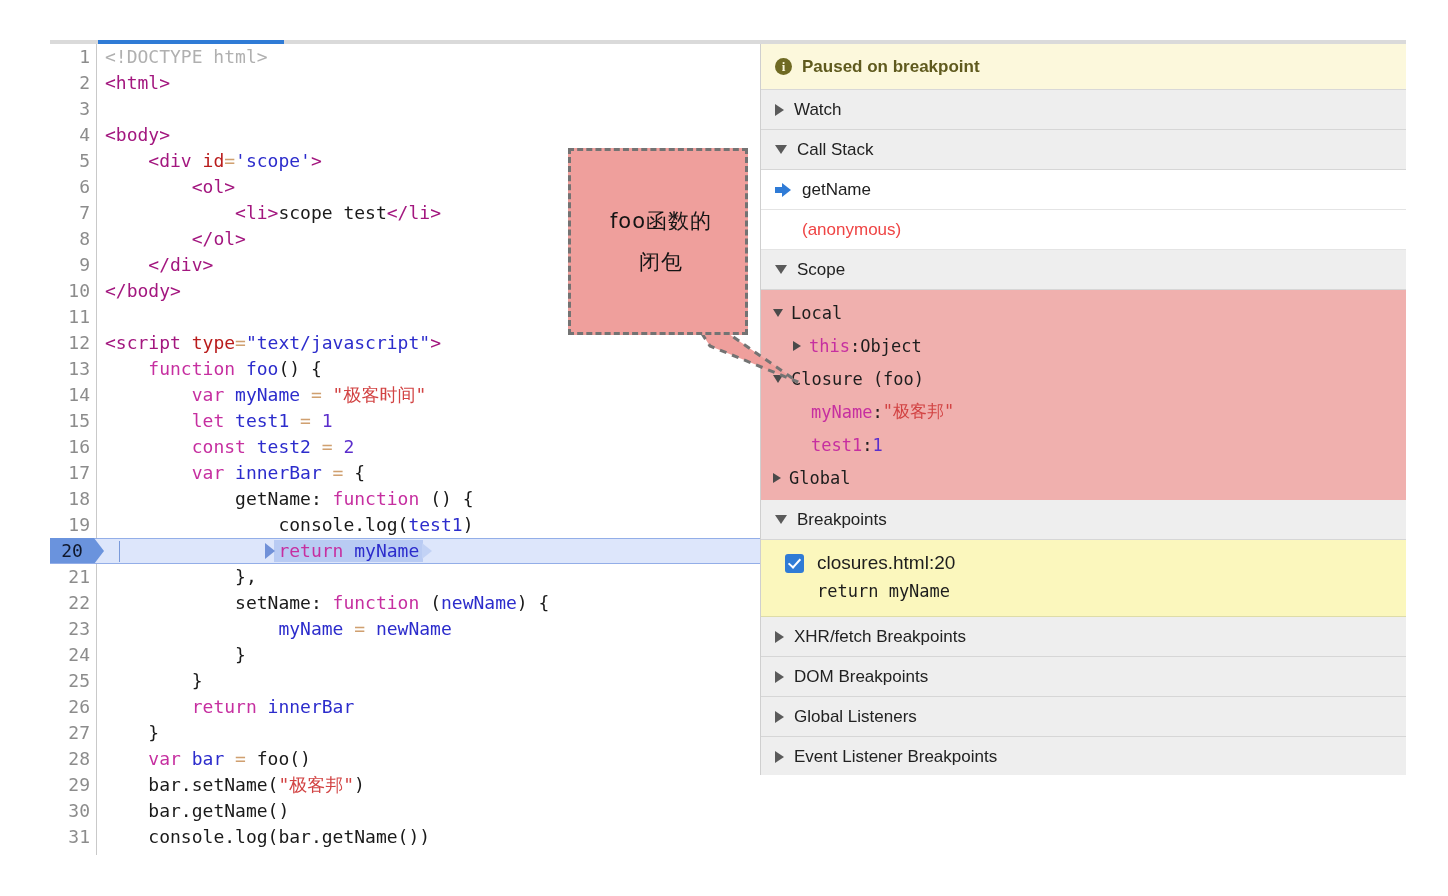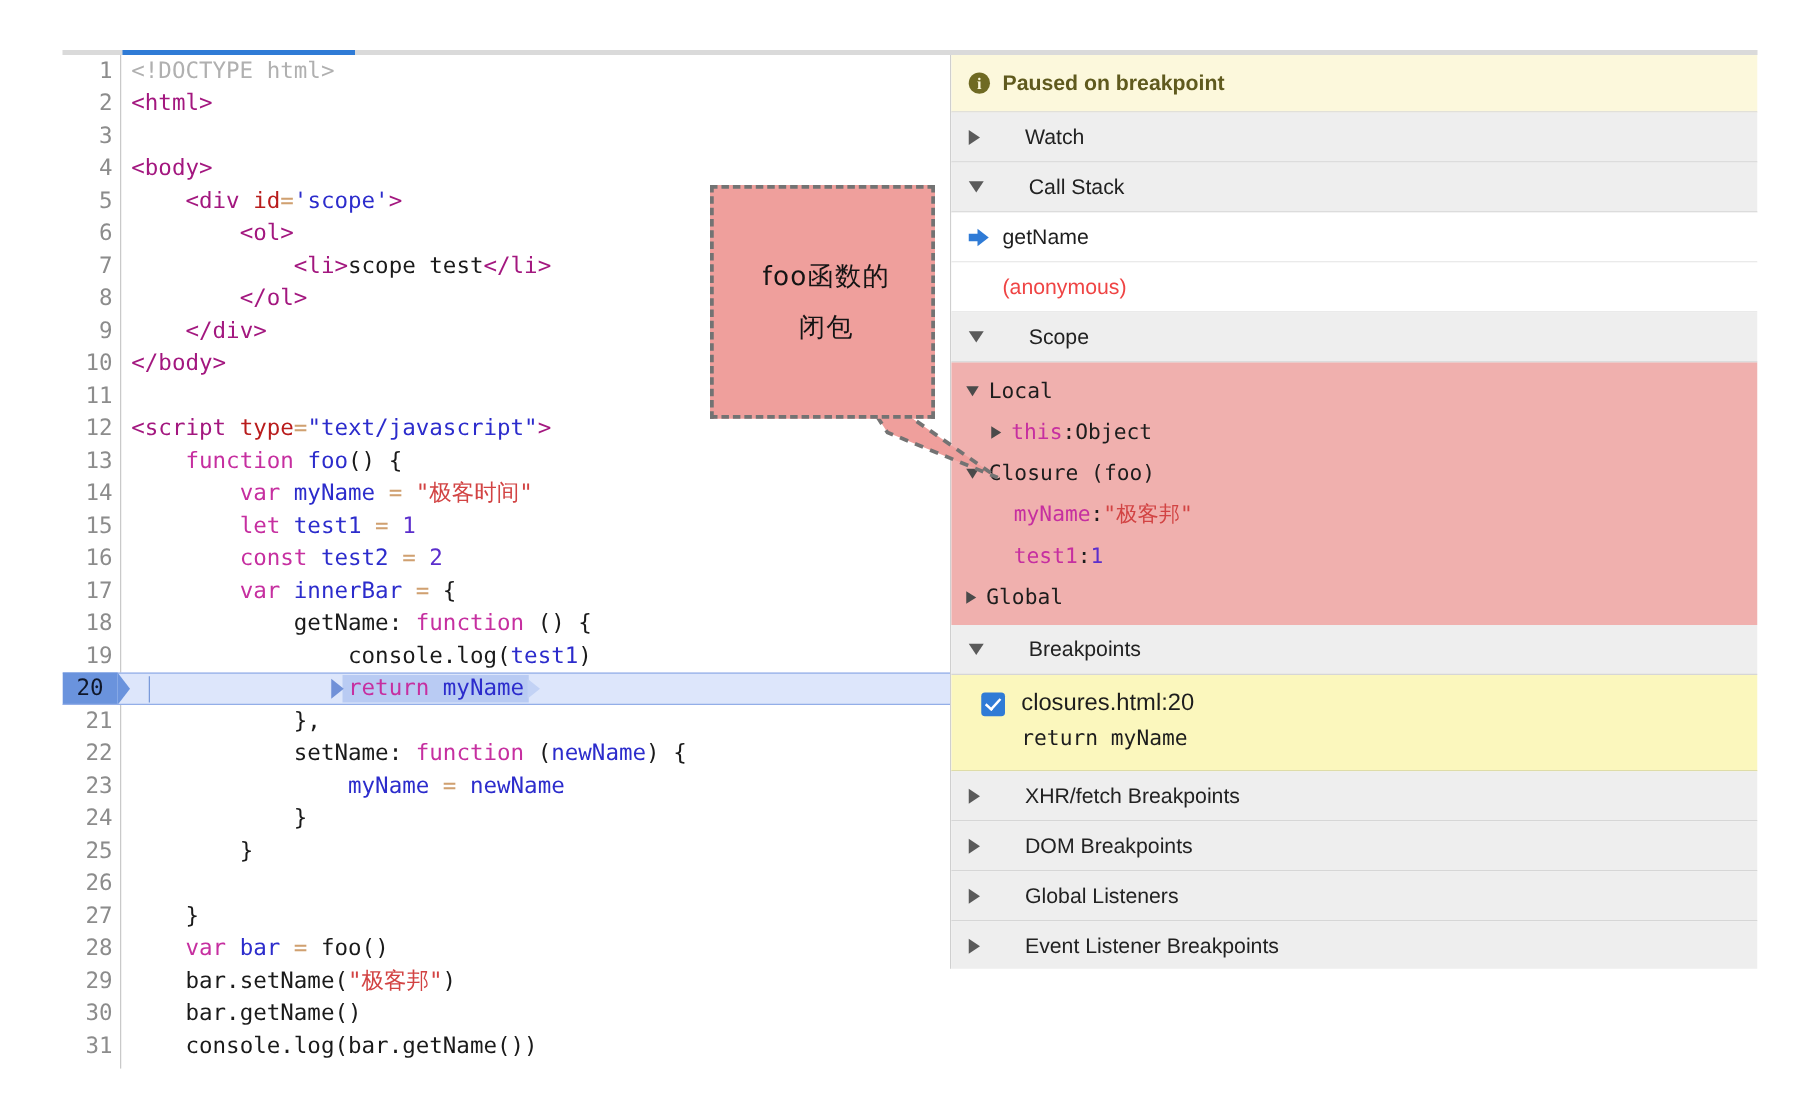--- a/index.html
+++ b/index.html
@@ -198,21 +198,20 @@
     color: #5f5a1e;
   }
 
   .section-header {
     position: relative;
     height: 40px;
     background: #eeeeee;
     border-bottom: 1px solid #d6d6d6;
     display: flex; align-items: center;
     padding-left: 14px;
-    gap: 26px;
   }
   .tri {
     width: 0; height: 0;
     flex: 0 0 auto;
     margin-right: 10px;
   }
   .tri-right {
     border-top: 6px solid transparent;
     border-bottom: 6px solid transparent;
     border-left: 9px solid #5a5a5a;
@@ -400,21 +399,21 @@
           <div class="crow"><div class="lineno">16</div><div class="ctext"><span>        </span><span class="t-kw">const </span><span class="t-id">test2 </span><span class="t-op">= </span><span class="t-num">2</span></div></div>
           <div class="crow"><div class="lineno">17</div><div class="ctext"><span>        </span><span class="t-kw">var </span><span class="t-id">innerBar </span><span class="t-op">= </span><span class="t-plain">{</span></div></div>
           <div class="crow"><div class="lineno">18</div><div class="ctext"><span>            </span><span class="t-plain">getName: </span><span class="t-kw">function </span><span class="t-plain">() {</span></div></div>
           <div class="crow"><div class="lineno">19</div><div class="ctext"><span>                </span><span class="t-plain">console.log(</span><span class="t-id">test1</span><span class="t-plain">)</span></div></div>
           <div class="crow active"><div class="lineno">20</div><div class="lineno-badge-tip"></div><div class="active-caret"></div><div class="exec-hl" style="left: 224.12px; width: 148.66px;"></div><div class="ctext"><span>                </span><span class="t-kw">return </span><span class="t-id">myName</span></div><div class="exec-chev-l" style="left: 215.12px;"></div><div class="exec-chev-r" style="left: 371.78px;"></div></div>
           <div class="crow"><div class="lineno">21</div><div class="ctext"><span>            </span><span class="t-plain">},</span></div></div>
           <div class="crow"><div class="lineno">22</div><div class="ctext"><span>            </span><span class="t-plain">setName: </span><span class="t-kw">function </span><span class="t-plain">(</span><span class="t-id">newName</span><span class="t-plain">) {</span></div></div>
           <div class="crow"><div class="lineno">23</div><div class="ctext"><span>                </span><span class="t-id">myName </span><span class="t-op">= </span><span class="t-id">newName</span></div></div>
           <div class="crow"><div class="lineno">24</div><div class="ctext"><span>            </span><span class="t-plain">}</span></div></div>
           <div class="crow"><div class="lineno">25</div><div class="ctext"><span>        </span><span class="t-plain">}</span></div></div>
-          <div class="crow"><div class="lineno">26</div></div>
+          <div class="crow"><div class="lineno">26</div><div class="ctext"><span>        </span><span class="t-kw">return </span><span class="t-id">innerBar</span></div></div>
           <div class="crow"><div class="lineno">27</div><div class="ctext"><span>    </span><span class="t-plain">}</span></div></div>
           <div class="crow"><div class="lineno">28</div><div class="ctext"><span>    </span><span class="t-kw">var </span><span class="t-id">bar </span><span class="t-op">= </span><span class="t-plain">foo()</span></div></div>
           <div class="crow"><div class="lineno">29</div><div class="ctext"><span>    </span><span class="t-plain">bar.setName(</span><span class="t-str">"极客邦"</span><span class="t-plain">)</span></div></div>
           <div class="crow"><div class="lineno">30</div><div class="ctext"><span>    </span><span class="t-plain">bar.getName()</span></div></div>
           <div class="crow"><div class="lineno">31</div><div class="ctext"><span>    </span><span class="t-plain">console.log(bar.getName())</span></div></div>
         </div>
     </div>
 
     <div id="sidebar">
 

